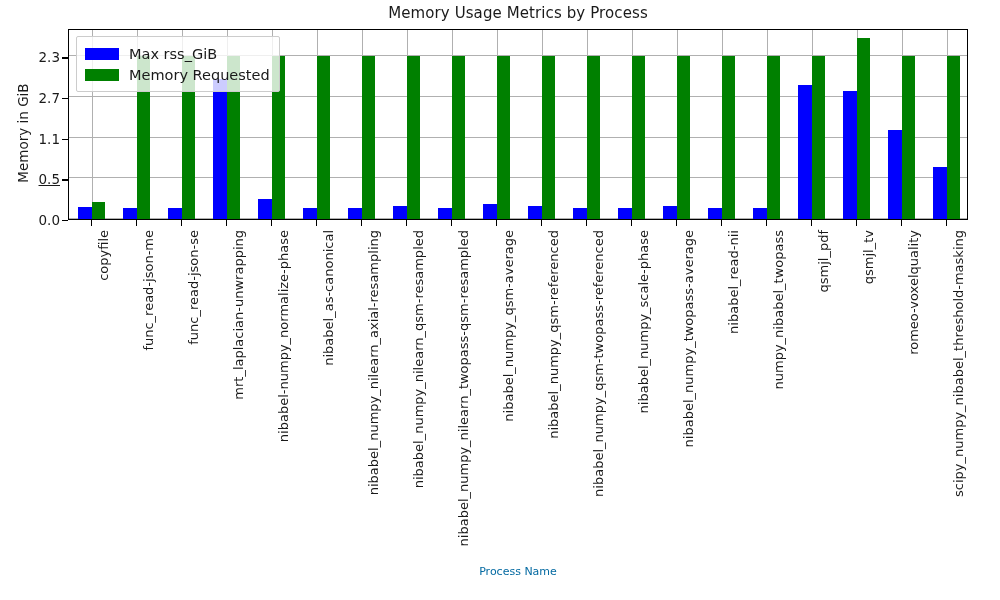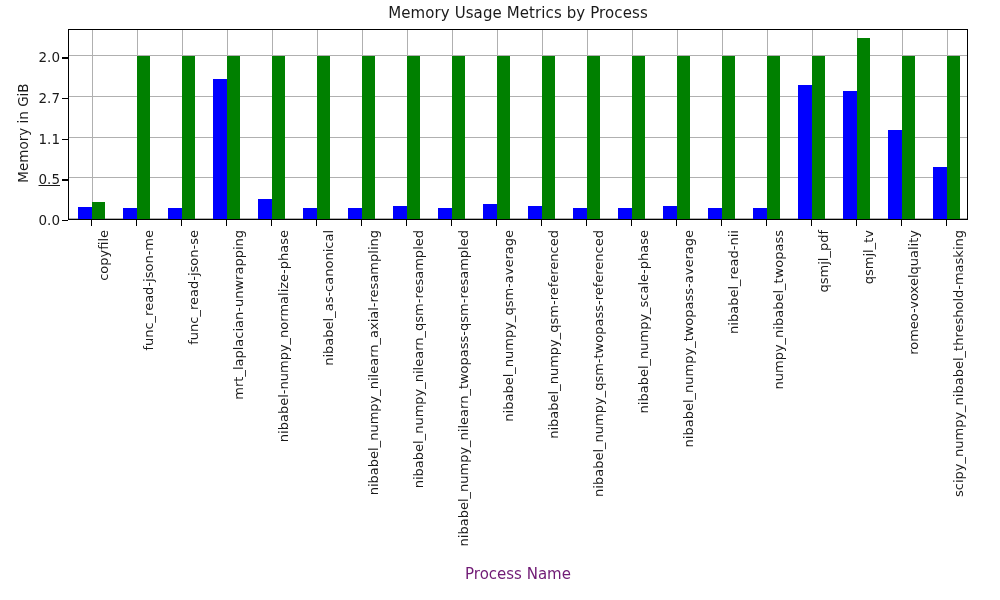--- a/index.html
+++ b/index.html
@@ -118,22 +118,22 @@
     transform-origin: left top;
     transform: rotate(-90deg) translateX(-100%);
     text-align: right;
   }
   #xlabel {
     position: absolute;
     left: 68px;
     top: 565px;
     width: 900px;
     text-align: center;
-    font-size: 15px;
-    color: #701a75;
+    font-size: 11px;
+    color: #0369a1;
   }
   
   #legend {
     position: absolute;
     left: 76px;
     top: 36px;
     background: rgba(255,255,255,0.8);
     border: 1px solid #cccccc;
     border-radius: 2px;
     padding: 6px 9px 6px 8px;
@@ -165,21 +165,21 @@
 
   <div id="chart-title">Memory Usage Metrics by Process</div>
 
   <div id="ylabel">Memory in GiB</div>
 
   <div id="ytick-labels">
       <div class="ytick-label" style="top: 191px;">0.0</div>
       <div class="ytick-label" style="top: 150.362px; text-decoration: underline;">0.5</div>
       <div class="ytick-label" style="top: 109.723px;">1.1</div>
       <div class="ytick-label" style="top: 69.0851px;">2.7</div>
-      <div class="ytick-label" style="top: 28.4468px;">2.0</div>
+      <div class="ytick-label" style="top: 28.4468px;">2.3</div>
     </div>
 
   <div id="plot-area">
       <div class="gridline" style="bottom: 0px;"></div>
       <div class="gridline" style="bottom: 40.6383px;"></div>
       <div class="gridline" style="bottom: 81.2766px;"></div>
       <div class="gridline" style="bottom: 121.915px;"></div>
       <div class="gridline" style="bottom: 162.553px;"></div>
       <div class="vgridline" style="left: 22.5px;"></div>
       <div class="bar blue" title="copyfile — Max rss_GiB: 0.145" style="left: 9px; width: 13.5px; height: 11.7851px;"></div>
@@ -238,20 +238,30 @@
       <div class="vgridline" style="left: 832.5px;"></div>
       <div class="bar blue" title="romeo-voxelquality — Max rss_GiB: 1.1" style="left: 819px; width: 13.5px; height: 89.4043px;"></div>
       <div class="bar green" title="romeo-voxelquality — Memory Requested: 2" style="left: 832.5px; width: 13.5px; height: 162.553px;"></div>
       <div class="vgridline" style="left: 877.5px;"></div>
       <div class="bar blue" title="scipy_numpy_nibabel_threshold-masking — Max rss_GiB: 0.64" style="left: 864px; width: 13.5px; height: 52.017px;"></div>
       <div class="bar green" title="scipy_numpy_nibabel_threshold-masking — Memory Requested: 2" style="left: 877.5px; width: 13.5px; height: 162.553px;"></div>
     </div>
 
   <div id="xlabel">Process Name</div>
 
+  <div id="legend">
+      <div class="legend-row">
+        <span class="legend-swatch blue"></span>
+        <span class="legend-text">Max rss_GiB</span>
+      </div>
+      <div class="legend-row">
+        <span class="legend-swatch green"></span>
+        <span class="legend-text">Memory Requested</span>
+      </div>
+    </div>
 
 <div class="ytick-mark" style="top: 220px;"></div>
     <div class="ytick-mark" style="top: 179.362px;"></div>
     <div class="ytick-mark" style="top: 138.723px;"></div>
     <div class="ytick-mark" style="top: 98.0851px;"></div>
     <div class="ytick-mark" style="top: 57.4468px;"></div>
     <div class="xtick-mark" style="left: 90.5px;"></div>
     <div class="xtick-label" style="left: 95.5px;">copyfile</div>
     <div class="xtick-mark" style="left: 135.5px;"></div>
     <div class="xtick-label" style="left: 140.5px;">func_read-json-me</div>

